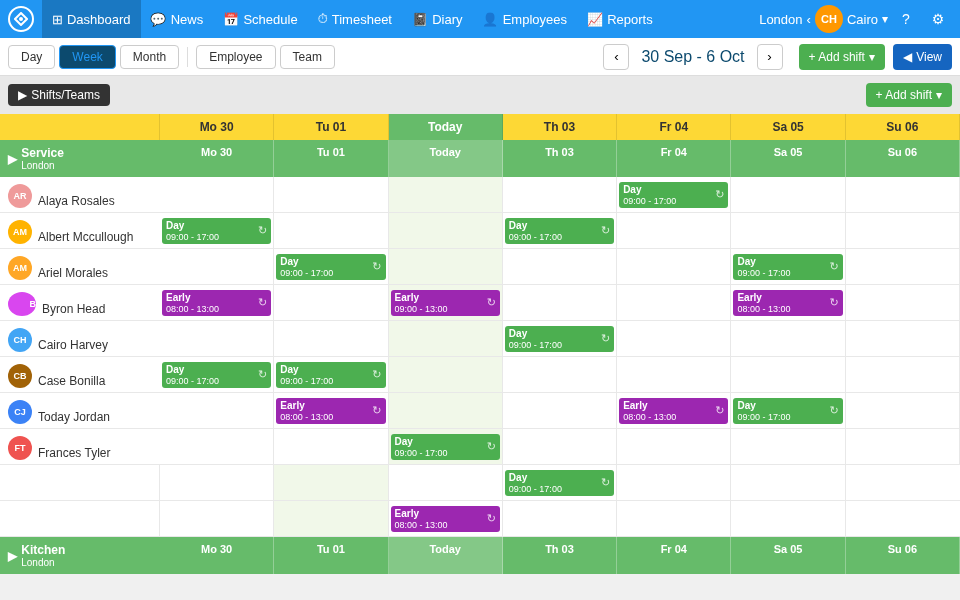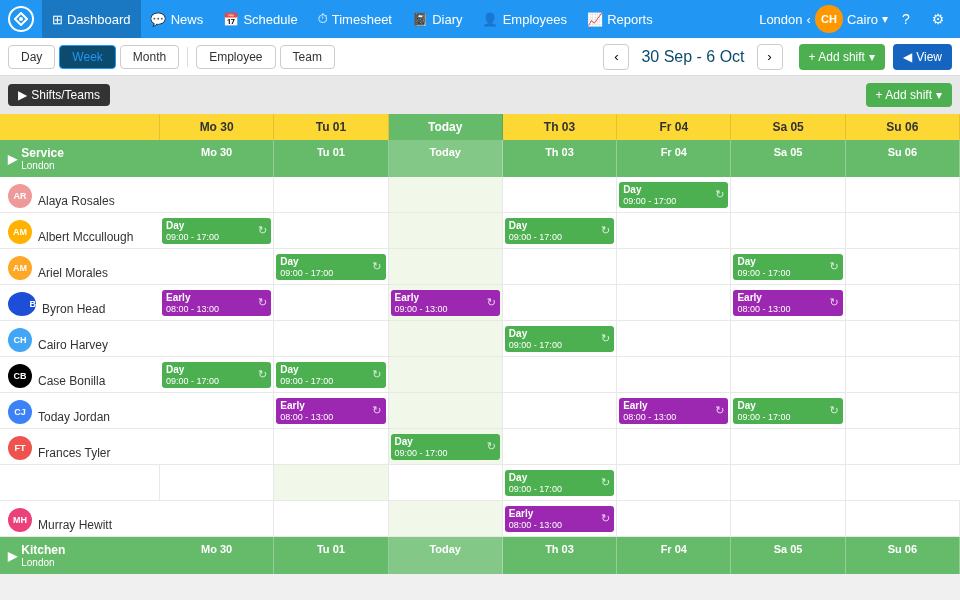--- a/index.html
+++ b/index.html
@@ -356,21 +356,21 @@
             <div class="shift-label">Day</div>
             <div class="shift-time">09:00 - 17:00</div>
           </div>
           <span class="refresh-icon">↻</span>
         </div>
       </div>
       <div class="shift-cell"></div>
     </div>
     <div class="emp-row">
       <div class="emp-name-cell">
-        <div class="avatar" style="background: #1d4ed8; padding-left: 28px;">BH</div>
+        <div class="avatar" style="background: #d946ef; padding-left: 28px;">BH</div>
         <span>Byron Head</span>
       </div>
       <div class="shift-cell">
         <div class="shift-block early">
           <div class="shift-info">
             <div class="shift-label">Early</div>
             <div class="shift-time">08:00 - 13:00</div>
           </div>
           <span class="refresh-icon">↻</span>
         </div>
@@ -414,21 +414,21 @@
           </div>
           <span class="refresh-icon">↻</span>
         </div>
       </div>
       <div class="shift-cell"></div>
       <div class="shift-cell"></div>
       <div class="shift-cell"></div>
     </div>
     <div class="emp-row">
       <div class="emp-name-cell">
-        <div class="avatar" style="background: #000000;">CB</div>
+        <div class="avatar" style="background: #a16207;">CB</div>
         <span>Case Bonilla</span>
       </div>
       <div class="shift-cell">
         <div class="shift-block day">
           <div class="shift-info">
             <div class="shift-label">Day</div>
             <div class="shift-time">09:00 - 17:00</div>
           </div>
           <span class="refresh-icon">↻</span>
         </div>
@@ -517,24 +517,20 @@
             <div class="shift-label">Day</div>
             <div class="shift-time">09:00 - 17:00</div>
           </div>
           <span class="refresh-icon">↻</span>
         </div>
       </div>
       <div class="shift-cell"></div>
       <div class="shift-cell"></div>
     </div>
     <div class="emp-row">
-      <div class="emp-name-cell">
-        <div class="avatar" style="background: rgb(236, 64, 122);">MH</div>
-        <span>Murray Hewitt</span>
-      </div>
       <div class="shift-cell"></div>
       <div class="shift-cell"></div>
       <div class="shift-cell today-col"></div>
       <div class="shift-cell">
         <div class="shift-block early">
           <div class="shift-info">
             <div class="shift-label">Early</div>
             <div class="shift-time">08:00 - 13:00</div>
           </div>
           <span class="refresh-icon">↻</span>

